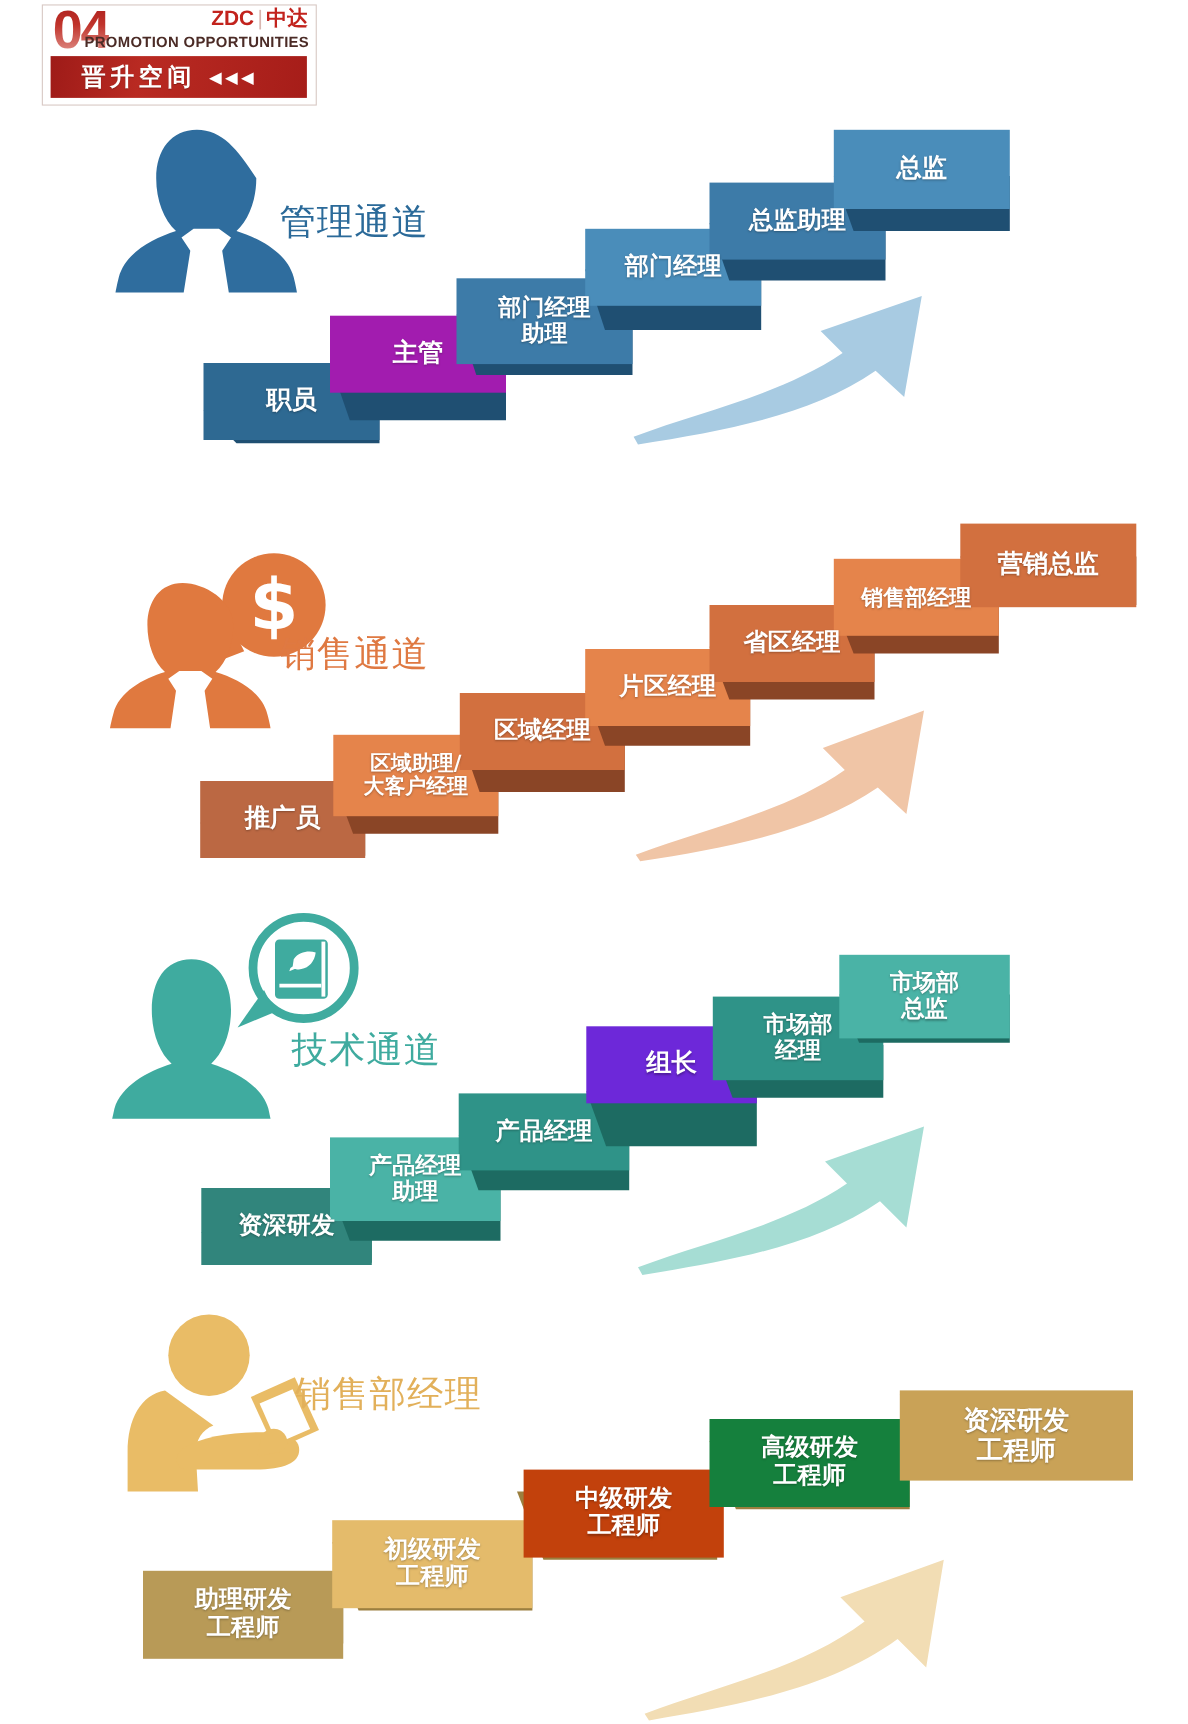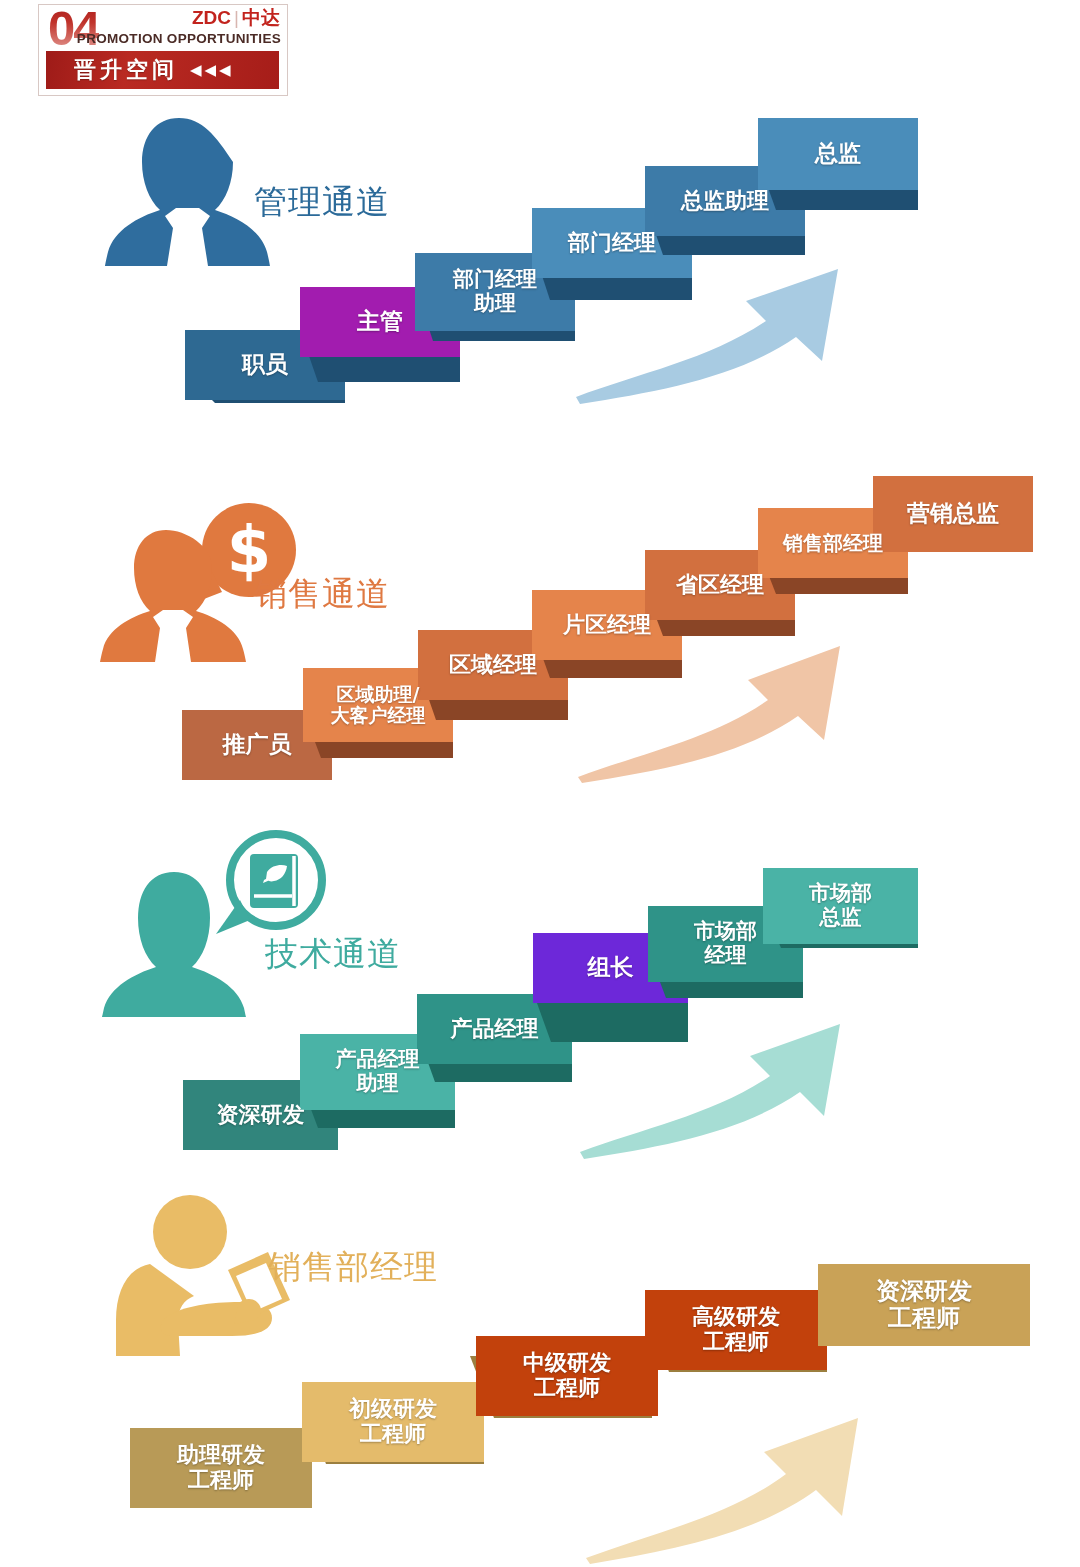--- a/index.html
+++ b/index.html
@@ -349,21 +349,21 @@
     <div class="step" style="left:476px;top:1336px;width:182px;height:80px;background:#c2410c;align-items:center;">
         <span class="lbl" style="font-size:22px;">中级研发
 工程师</span>
       </div>
 
     <div class="shadow" style="left:645px;top:1310px;">
         <svg width="182" height="62" viewBox="0 0 182 62">
           <polygon fill="#9b7f3f" points="0,0 182,0 182,62 24,62"></polygon>
         </svg>
       </div>
-    <div class="step" style="left:645px;top:1290px;width:182px;height:80px;background:#c2410c;">
+    <div class="step" style="left:645px;top:1290px;width:182px;height:80px;background:#15803d;">
         <span class="lbl" style="font-size:22px;">高级研发
 工程师</span>
       </div>
 
     <div class="shadow" style="left:818px;top:1268px;">
         <svg width="212" height="52" viewBox="0 0 212 52">
           <polygon fill="#9b7f3f" points="0,0 212,0 212,52 24,52"></polygon>
         </svg>
       </div>
     <div class="step" style="left:818px;top:1264px;width:212px;height:82px;background:#c9a257;">

